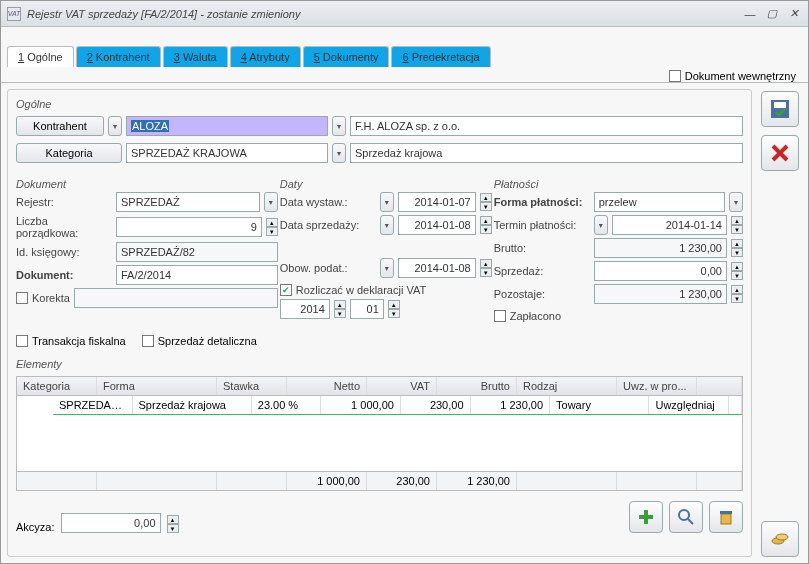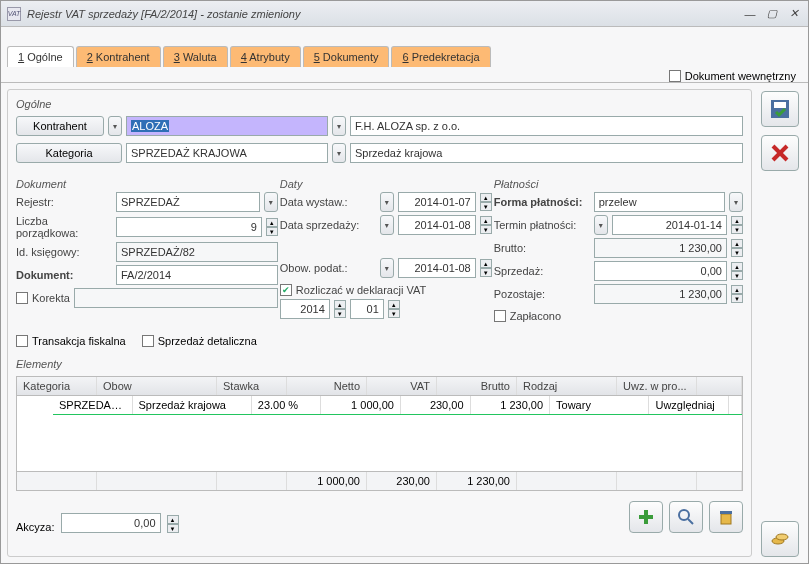--- a/index.html
+++ b/index.html
@@ -3,21 +3,21 @@
 <meta charset="utf-8">
 <style>
   * { box-sizing: border-box; font-family: "Segoe UI", Tahoma, sans-serif; font-size: 11px; }
   body { margin: 0; background: #fff; }
   .window { width: 809px; height: 564px; background: #f7f7f8; border: 1px solid #999; display: flex; flex-direction: column; }
   .titlebar { background: linear-gradient(#eceef2,#dbe0e6); height: 26px; display:flex; align-items:center; padding:0 6px; color:#444; font-style:italic; border-bottom:1px solid #bbb;}
   .titlebar .t-icon { width:14px;height:14px;background:#e8e8f0;border:1px solid #99a; margin-right:6px; font-size:7px; display:flex;align-items:center;justify-content:center;color:#557;}
   .titlebar .title { flex:1;}
   .win-btn { width:16px;height:14px; margin-left:6px; display:flex;align-items:center;justify-content:center; color:#444; cursor:pointer;}
   .tabs { display:flex; align-items:center; background:#f7f7f8; padding:3px 6px 0 6px; border-bottom:1px solid #bbb;}
-  .tab { padding:4px 10px; border:1px solid #bbb; border-bottom:none; background:#fdba74; margin-right:2px; border-radius:3px 3px 0 0; cursor:pointer; color:#333;}
+  .tab { padding:4px 10px; border:1px solid #bbb; border-bottom:none; background:#0ea5e9; margin-right:2px; border-radius:3px 3px 0 0; cursor:pointer; color:#333;}
   .tab.sel { background:#fff; font-weight:normal;}
   .tab .u { text-decoration:underline; }
   .tabs-spacer { flex:1; }
   .chk-top { display:flex;align-items:center; gap:4px; padding:0 6px;margin-top:40px;}
   .content { flex:1; display:flex; padding:6px; gap:6px; }
   .main { flex:1; background:#f7f7f8; border:1px solid #ccc; border-radius:3px; padding:6px 8px 8px 8px; display:flex; flex-direction:column; gap:4px; overflow:hidden;}
   .sidebar { width:44px; display:flex; flex-direction:column; gap:8px; align-items:center; padding-top:2px;}
   .big-btn { width:38px;height:36px; background:linear-gradient(#fdfdfd,#e4e6ea); border:1px solid #9aa; border-radius:4px; display:flex;align-items:center;justify-content:center; cursor:pointer;}
   .section-title { font-style:italic; color:#555; padding:2px 0; }
   .row { display:flex; align-items:center; gap:4px; margin-bottom:3px;}
@@ -269,21 +269,21 @@
         <span style="display:flex;align-items:center;gap:4px">
           <span class="chk"></span>
           <span>Sprzedaż detaliczna</span>
         </span>
       </div>
 
       <div class="group-title">Elementy</div>
       <div class="table">
         <div class="thead">
           <div class="th col-kat">Kategoria</div>
-          <div class="th col-opis">Obow</div>
+          <div class="th col-opis">Forma</div>
           <div class="th col-staw">Stawka</div>
           <div class="th col-net">Netto</div>
           <div class="th col-vat">VAT</div>
           <div class="th col-bru">Brutto</div>
           <div class="th col-rod">Rodzaj</div>
           <div class="th col-uwz">Uwz. w pro...</div>
           <div class="th col-end"></div>
         </div>
         <div class="trow">
           <div class="td col-kat">SPRZEDAŻ ...</div>

